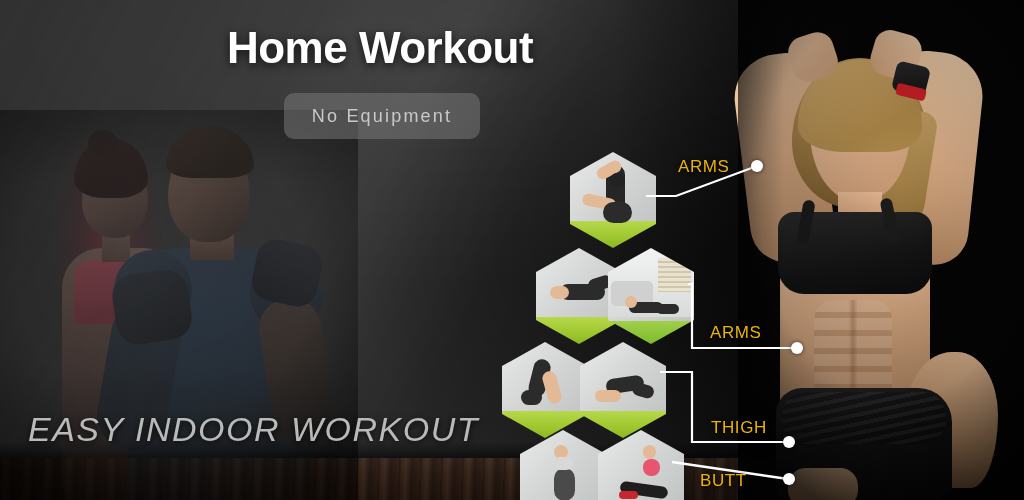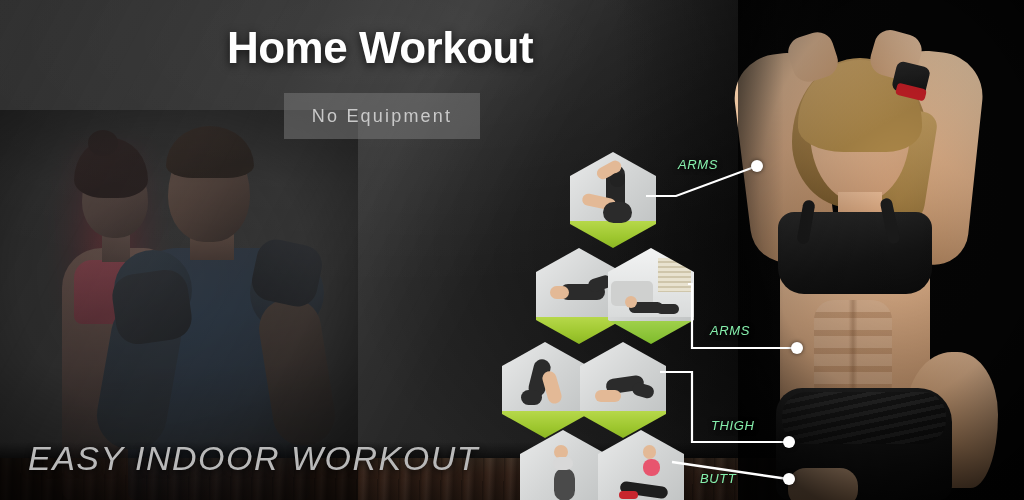--- a/index.html
+++ b/index.html
@@ -122,27 +122,27 @@
   .title{
     position:absolute; left:0; top:23px; width:760px;
     text-align:center;
     font-size:44px; font-weight:700; letter-spacing:-.5px;
     color:#fff;
     text-shadow:0 2px 10px rgba(0,0,0,.75);
   }
   .badge{
     position:absolute; left:284px; top:93px;
     width:196px; height:46px;
-    border-radius:0;
+    border-radius:10px;
     background:rgba(118,118,118,.55);
     display:flex; align-items:center; justify-content:center;
     font-size:18px; letter-spacing:2.2px; color:#c9c9c9;
   }
   .tagline{
-    position:absolute; left:28px; top:439px;
+    position:absolute; left:28px; top:410px;
     font-size:34px; letter-spacing:1.5px;
     font-style:italic; font-weight:400;
     color:#b9b9b9;
     text-shadow:0 2px 6px rgba(0,0,0,.8);
   }
 
   
   .hex{
     position:absolute;
     width:86px; height:96px;
@@ -171,23 +171,22 @@
     background:repeating-linear-gradient(180deg,#e8e2cf 0 3px,#cfc6ab 3px 5px); }
 
   
   .lines{ position:absolute; inset:0; }
   .dot{
     position:absolute; width:12px; height:12px; border-radius:50%;
     background:#fff; box-shadow:0 0 4px rgba(0,0,0,.6);
   }
   .tag{
     position:absolute;
-    font-size:13px; letter-spacing:.6px; color:#86efac;
+    font-size:17px; letter-spacing:.6px; color:#eab308;
     text-shadow:0 1px 5px rgba(0,0,0,.9);
-    font-style:italic;
   }
 
   
   .model{ position:absolute; right:0; top:0; width:286px; height:500px; }
   .m-bgdark{ position:absolute; inset:0; background:linear-gradient(90deg, rgba(5,5,5,.55), #050505 60%); }
   .mk{ position:absolute; }
   .mk-hair-back{ left:54px; top:58px; width:136px; height:150px;
     background:linear-gradient(170deg,#caa264 0%,#9a7640 60%,#6f5227 100%);
     border-radius:50% 50% 44% 44%/56% 56% 44% 44%; }
   .mk-face{ left:72px; top:76px; width:100px; height:126px;

